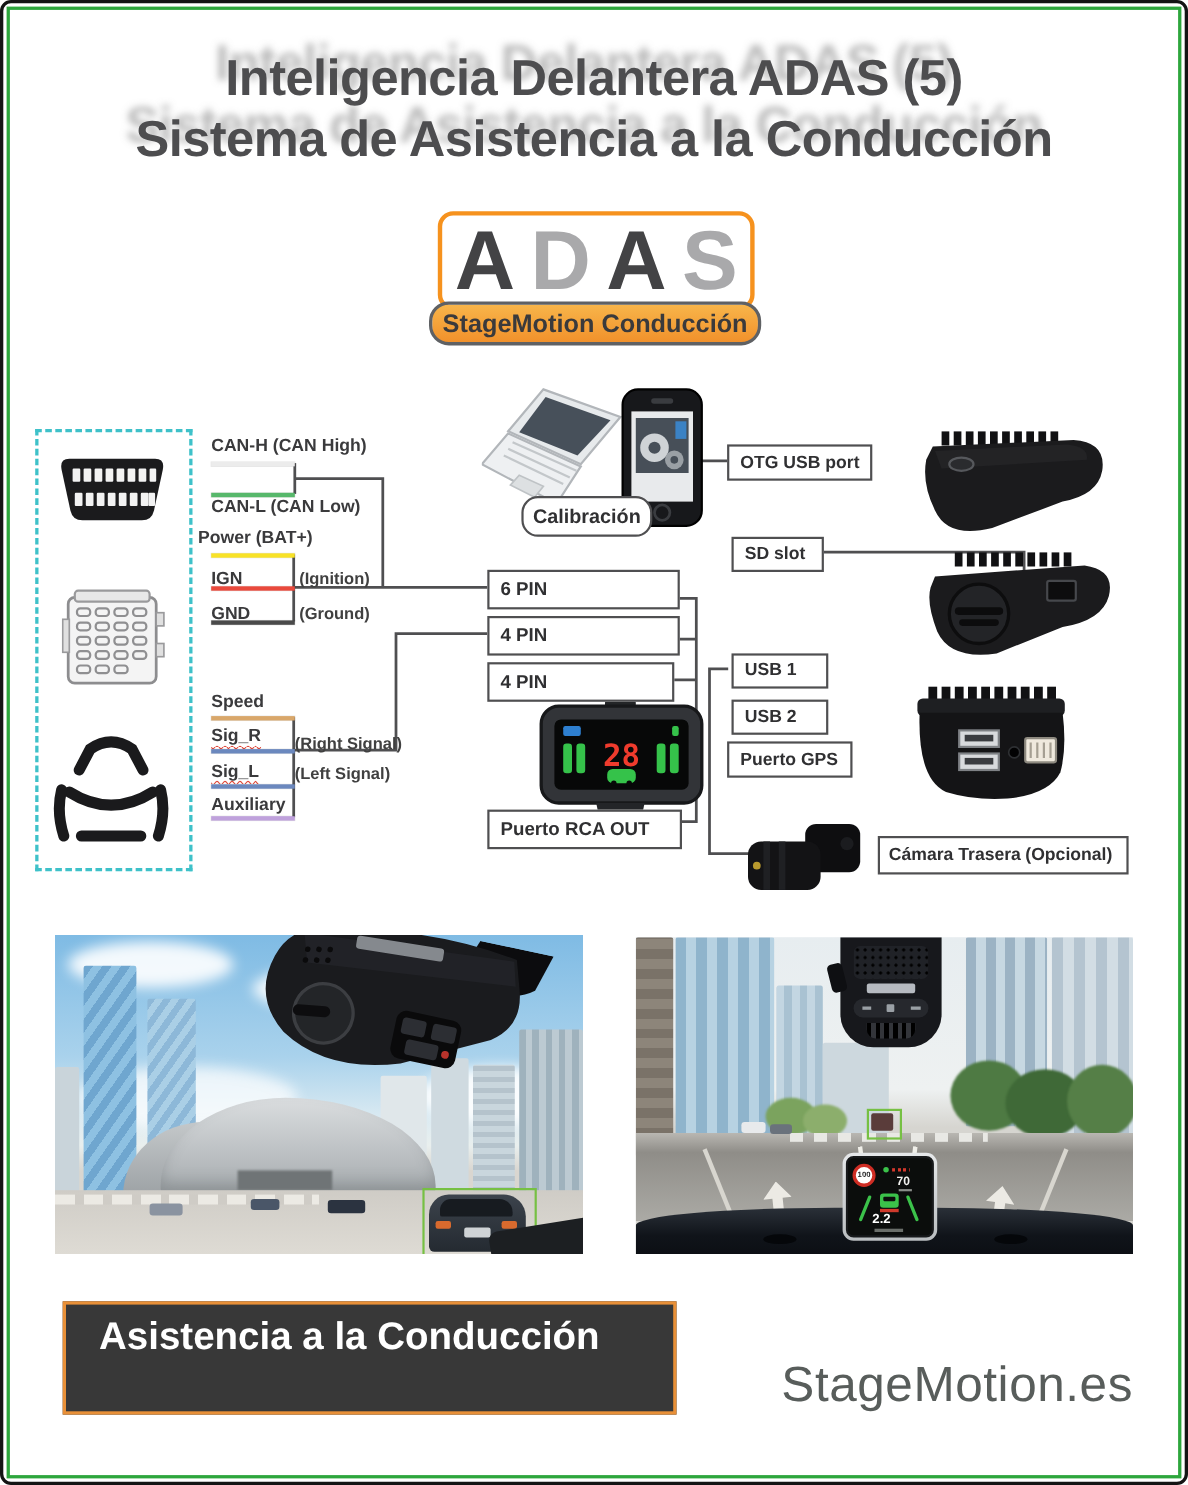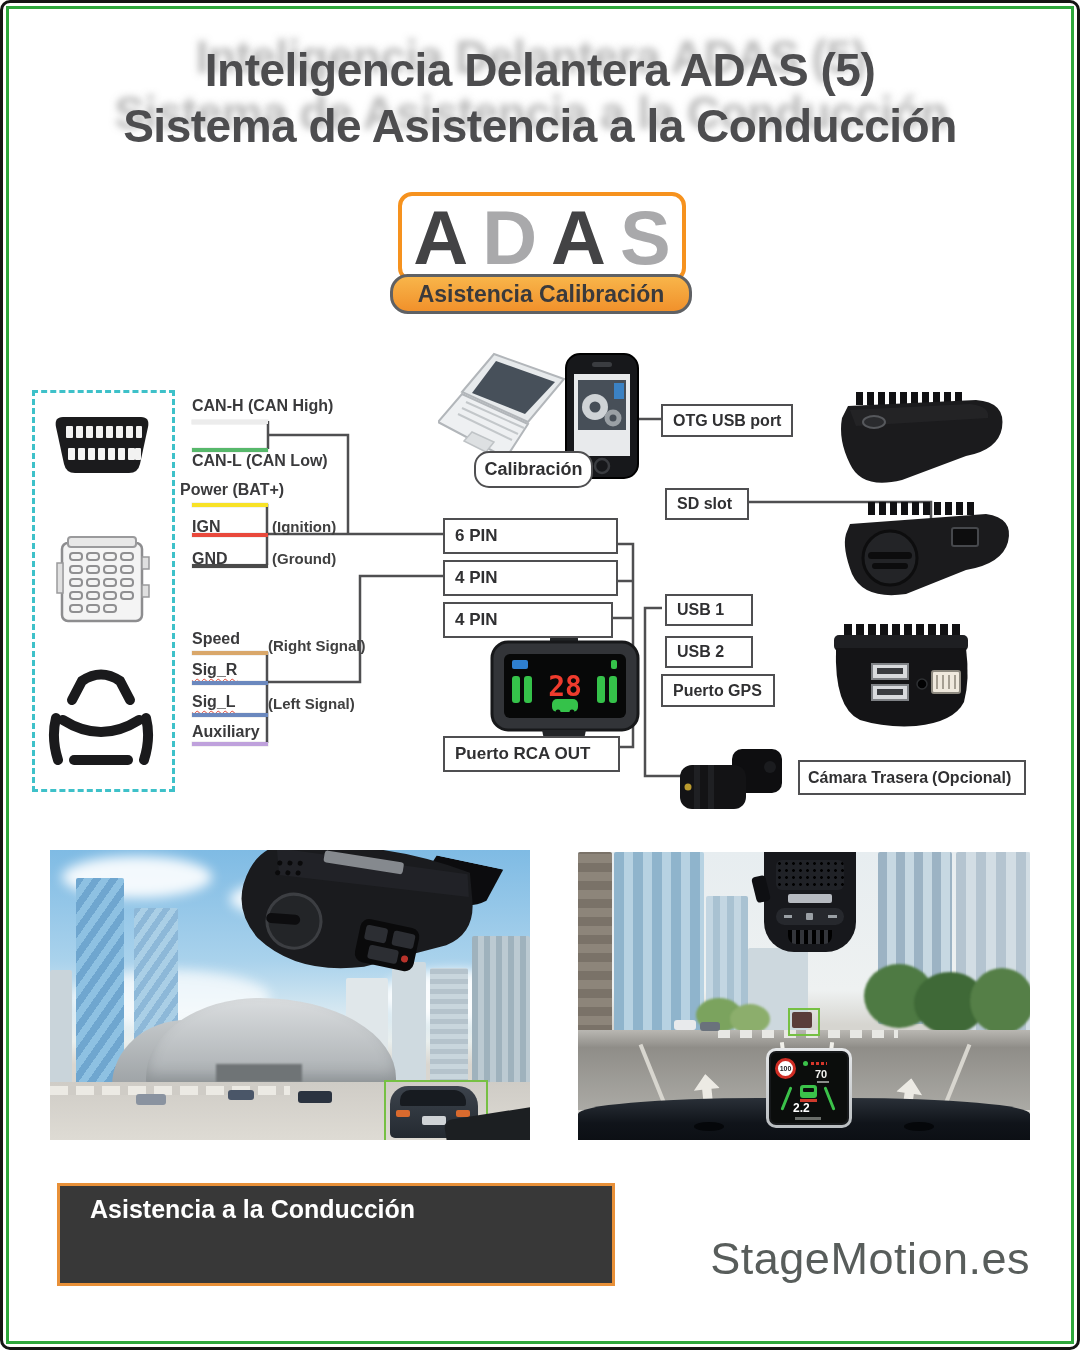--- a/index.html
+++ b/index.html
@@ -70,21 +70,21 @@
     font-size:7px;font-weight:700;color:#1d1d1f;}
   .hud .lane{position:absolute;width:3px;height:25px;background:#3bc24a;border-radius:2px;}
   .hud .hcar{position:absolute;left:29px;top:32px;width:17px;height:13px;background:#3bc24a;border-radius:3px;}
   .hud .hcar i{position:absolute;left:3px;top:3px;width:11px;height:4px;background:#0b0d0c;border-radius:1px;}
 
   
   .refbox{
     position:absolute;left:57px;top:1183px;width:558px;height:103px;background:#383838;
     border:3px solid #E89038;box-sizing:border-box;color:#fff;z-index:3;
   }
-  .refbox .l1{position:absolute;left:30px;top:9px;font-size:25px;font-weight:700;}
+  .refbox .l1{position:absolute;left:30px;top:9px;font-size:35px;font-weight:700;}
   .refbox .l2{position:absolute;left:30px;top:53px;font-size:33px;font-weight:500;}
   .refbox .l2 .ref{font-style:italic;}
   .brand{position:absolute;right:50px;top:1233px;font-size:45px;color:#585d5b;letter-spacing:0.5px;z-index:3;}
 </style>
 </head>
 <body>
 
 <div class="frame-black"></div>
 <div class="frame-green"></div>
 
@@ -92,21 +92,21 @@
   <div>Inteligencia Delantera ADAS (5)</div>
   <div>Sistema de Asistencia a la Conducción</div>
 </div>
 
 <div class="logo-frame">
   <span class="ld">A</span>
   <span class="lg">D</span>
   <span class="ld">A</span>
   <span class="lg">S</span>
 </div>
-<div class="logo-badge">Asistencia Calibración</div>
+<div class="logo-badge">StageMotion Conducción</div>
 
 <div class="dash-box"></div>
 
 <svg class="devimg" style="left:53px;top:414px;" width="98" height="64" viewBox="0 0 98 64">
   <path d="M10,3 L88,3 Q97,3 95,13 L87,50 Q85,59 76,59 L22,59 Q13,59 11,50 L3,13 Q1,3 10,3 Z" fill="#1b1b1d"></path>
   <g fill="#f2f2f2">
     <rect x="13" y="12" width="7" height="12" rx="1"></rect>
       <rect x="23" y="12" width="7" height="12" rx="1"></rect>
     <rect x="33" y="12" width="7" height="12" rx="1"></rect>
       <rect x="43" y="12" width="7" height="12" rx="1"></rect>
@@ -189,21 +189,21 @@
 <div class="wire" style="left: 192px; top: 503px; background-color: rgb(248, 226, 39);"></div>
 <div class="wlabel" style="left:192px;top:518px;">IGN</div>
 <div class="wnote" style="left:272px;top:518px;">(Ignition)</div>
 <div class="wire" style="left: 192px; top: 533px; background-color: rgb(233, 73, 60);"></div>
 <div class="wlabel" style="left:192px;top:550px;">GND</div>
 <div class="wnote" style="left:272px;top:550px;">(Ground)</div>
 <div class="wire" style="left: 192px; top: 564px; background-color: rgb(74, 74, 74);"></div>
 <div class="wlabel" style="left:192px;top:630px;">Speed</div>
 <div class="wire" style="left: 192px; top: 651px; background-color: rgb(217, 167, 106);"></div>
 <div class="wlabel wavy" style="left:192px;top:661px;">Sig_R</div>
-<div class="wnote" style="left:268px;top:637px;">(Right Signal)</div>
+<div class="wnote" style="left:268px;top:668px;">(Right Signal)</div>
 <div class="wire" style="left: 192px; top: 681px; background-color: rgb(107, 136, 190);"></div>
 <div class="wlabel wavy" style="left:192px;top:693px;">Sig_L</div>
 <div class="wnote" style="left:268px;top:695px;">(Left Signal)</div>
 <div class="wire" style="left: 192px; top: 713px; background-color: rgb(107, 136, 190);"></div>
 <div class="wlabel" style="left:192px;top:723px;">Auxiliary</div>
 <div class="wire" style="left: 192px; top: 742px; background-color: rgb(191, 161, 220);"></div>
 
 <div class="dbox" style="left:443px;top:518px;width:161px;height:32px;">6 PIN</div>
 <div class="dbox" style="left:443px;top:560px;width:161px;height:32px;">4 PIN</div>
 <div class="dbox" style="left:443px;top:602px;width:156px;height:32px;">4 PIN</div>

